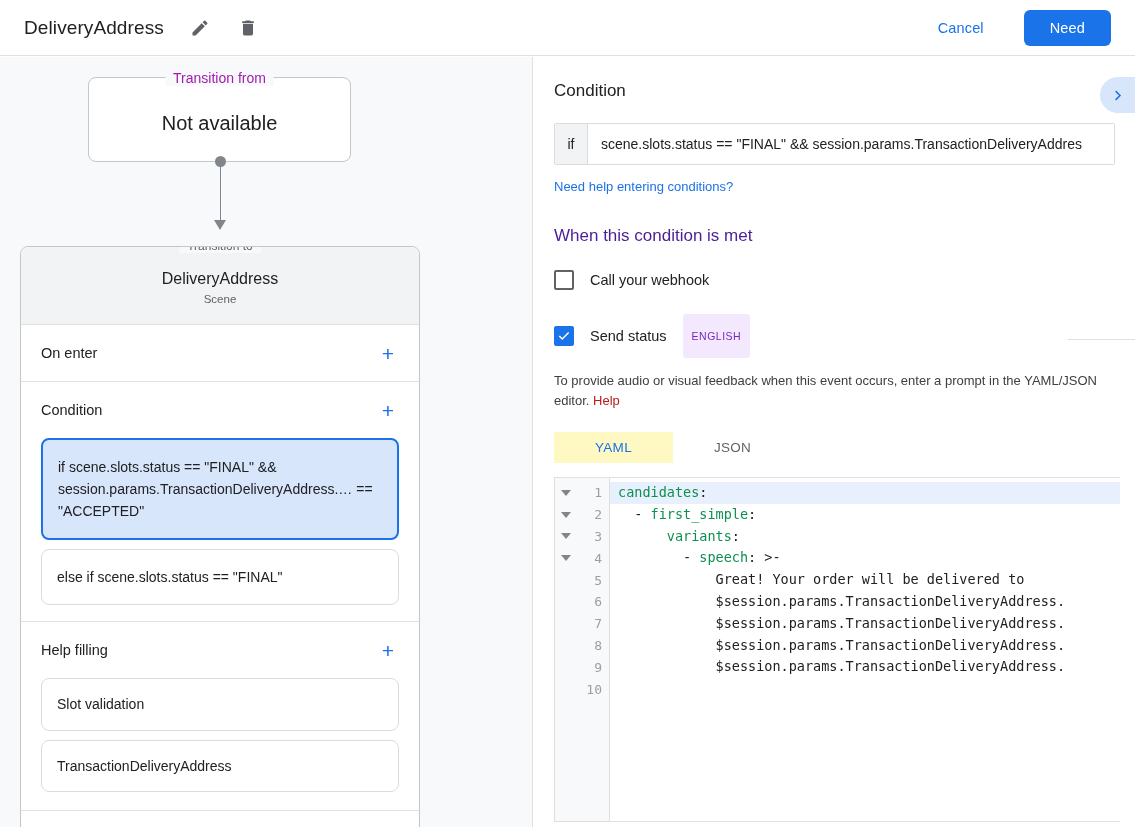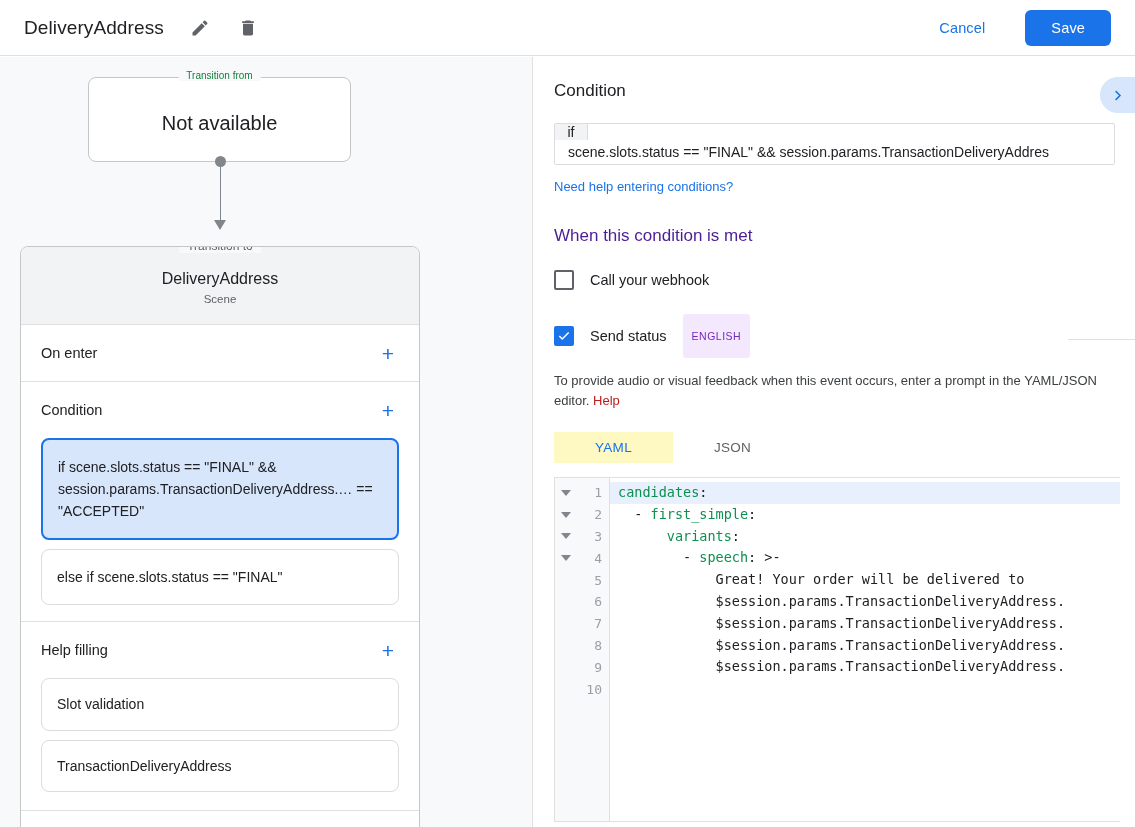--- a/index.html
+++ b/index.html
@@ -54,21 +54,21 @@
 
   
   .trans-card {
     position: absolute;
     border: 1px solid #c4c7c5;
     border-radius: 8px;
   }
   .trans-legend {
     position: absolute; top: -8px; left: 50%; transform: translateX(-50%);
     background: #f8f9fa; padding: 0 8px;
-    font-size: 10px; color: #15803d; white-space: nowrap;
+    font-size: 14px; color: #a21caf; white-space: nowrap;
   }
   #trans-from {
     left: 88px; top: 20px; width: 263px; height: 85px;
     background: #ffffff;
   }
   #trans-from-label {
     position: absolute; top: 34px; left: 0; width: 100%;
     text-align: center; font-size: 20px; color: #202124;
   }
 
@@ -152,21 +152,21 @@
     background: #d7e6fb;
     border-top-left-radius: 18px; border-bottom-left-radius: 18px;
     display: flex; align-items: center; justify-content: center;
     cursor: pointer;
   }
   #expand-pill svg { stroke: #1a73e8; fill: none; stroke-width: 2.4; }
 
   #cond-input-row {
     margin-top: 22px; display: flex; align-items: stretch;
     border: 1px solid #dadce0; border-radius: 2px;
-    height: 42px; overflow: hidden; flex-direction: column;
+    height: 42px; overflow: hidden;
   }
   #cond-if {
     width: 33px; background: #f1f3f4; display: flex; align-items: center;
     justify-content: center;
     font-size: 14px; color: #202124;
     border-right: 1px solid #dadce0;
     flex: none;
   }
   #cond-input {
     flex: 1; border: none; outline: none; padding: 0 13px;
@@ -276,21 +276,21 @@
   </div>
 
   <div class="hdr-icon">
     <svg width="20" height="20" viewBox="0 0 24 24">
         <path d="M6 19c0 1.1.9 2 2 2h8c1.1 0 2-.9 2-2V7H6v12zM19 4h-3.5l-1-1h-5l-1 1H5v2h14V4z"></path>
       </svg>
   </div>
 
   <div id="topbar-right">
     <button id="cancel-btn">Cancel</button>
-    <button id="save-btn">Save</button>
+    <button id="save-btn">Need</button>
   </div>
 </div>
 
 <div id="left-panel">
 
   <div class="trans-card" id="trans-from">
     <div class="trans-legend">Transition from</div>
     <div id="trans-from-label">Not available</div>
   </div>
 

